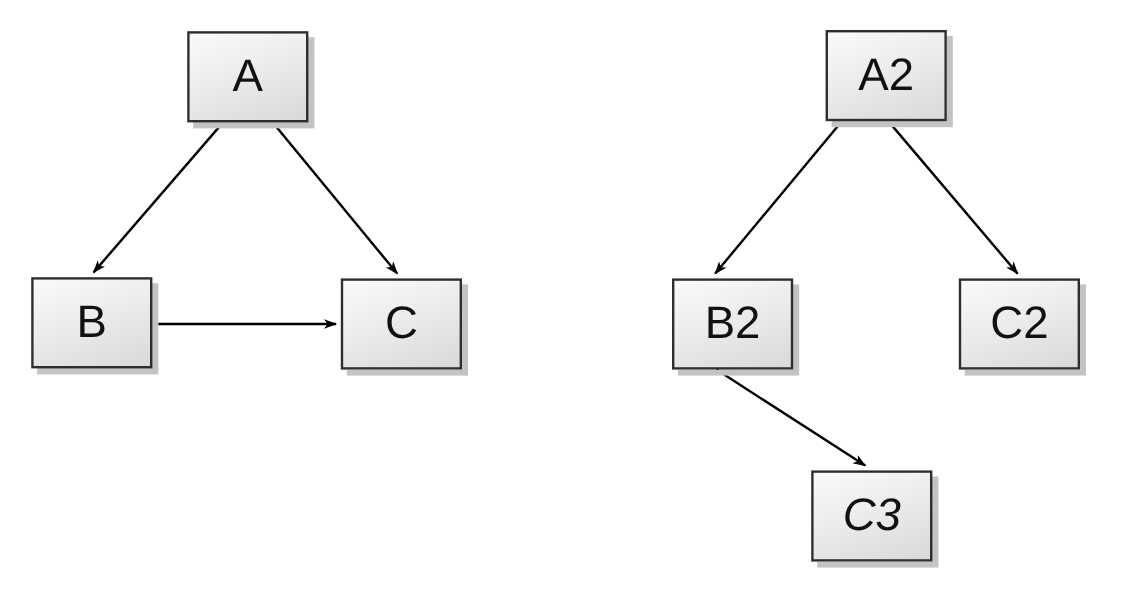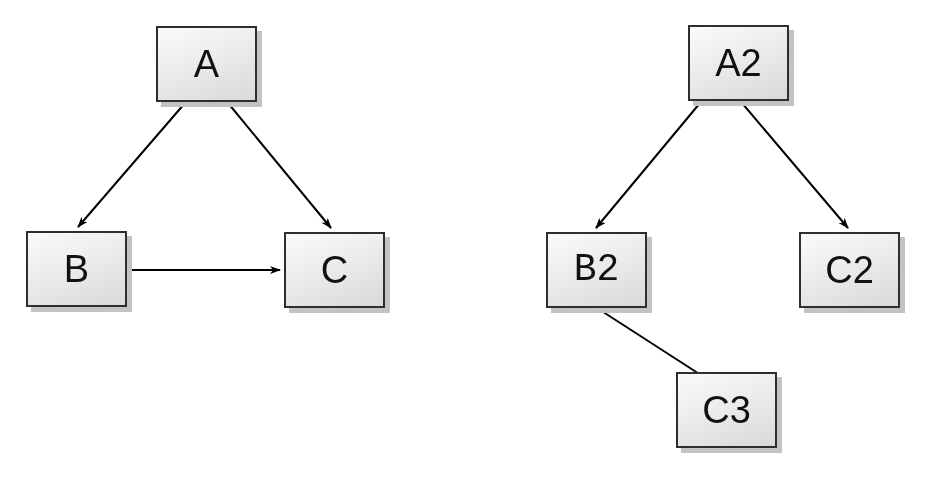--- a/index.html
+++ b/index.html
@@ -72,23 +72,23 @@
   <div class="node" style="left:26px;  top:231px;">
     <span class="node-label">B</span>
   </div>
   <div class="node" style="left:284px; top:232px;">
     <span class="node-label">C</span>
   </div>
 
   <div class="node" style="left:669px; top:25px;margin-left:19px;">
     <span class="node-label">A2</span>
   </div>
-  <div class="node" style="left:546px; top:232px;font-family:Liberation Mono, monospace;">
+  <div class="node" style="left:560px; top:232px;">
     <span class="node-label">B2</span>
   </div>
   <div class="node" style="left:799px; top:232px;">
     <span class="node-label">C2</span>
   </div>
-  <div class="node" style="left:676px; top:372px;">
+  <div class="node" style="left:676px; top:392px;font-style:italic;">
     <span class="node-label">C3</span>
   </div>
 
 </div>
 
 </body></html>

